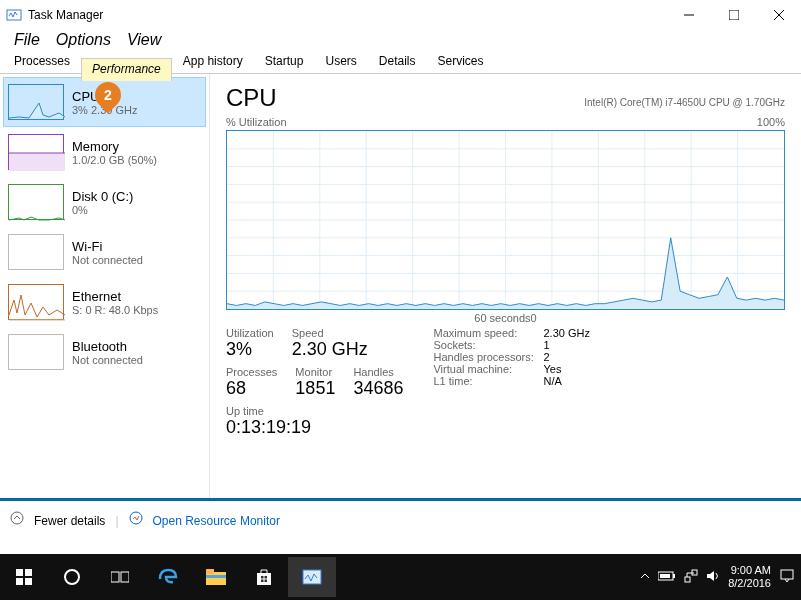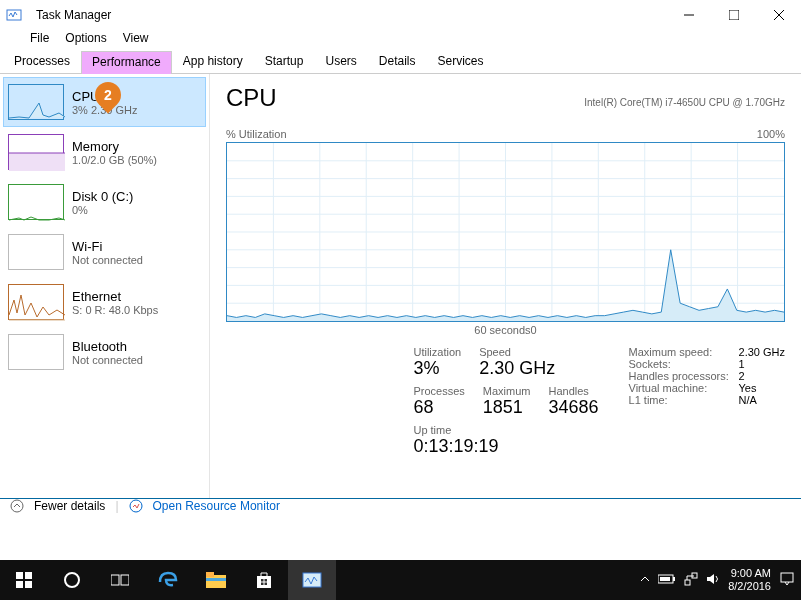--- a/index.html
+++ b/index.html
@@ -1,61 +1,61 @@
 <!DOCTYPE html>
 <html><head>
 <meta charset="utf-8">
 <style>
 * { margin: 0; padding: 0; box-sizing: border-box; font-family: "Segoe UI", Tahoma, sans-serif; }
 body { width: 801px; height: 600px; background: #fff; overflow: hidden; position: relative; }
 
 .titlebar { height: 30px; display: flex; align-items: center; padding-left: 6px; }
 .titlebar-icon { width: 16px; height: 16px; margin-right: 6px; }
-.title-text { font-size: 12px; flex: 1; margin-left: 8px; }
+.title-text { font-size: 12px; flex: 1; }
 .win-controls { display: flex; }
 .win-btn { width: 45px; height: 30px; display: flex; align-items: center; justify-content: center; font-size: 10px; }
 
-.menubar { height: 20px; display: flex; padding-left: 22px; font-size: 12px; }
+.menubar { height: 20px; display: flex; padding-left: 6px; font-size: 16px; font-style: italic; }
 .menu-item { padding: 1px 8px; }
 
 .tabbar { height: 24px; display: flex; border-bottom: 1px solid #ccc; padding-left: 3px; font-size: 12px; }
 .tab { padding: 3px 10px; border: 1px solid transparent; border-bottom: none; }
-.tab.active { border-color: #ccc; background: #f0abfc; position: relative; top: 1px; }
+.tab.active { border-color: #ccc; background: #fef9c3; position: relative; top: 8px; font-style: italic; }
 
 .content { display: flex; height: 424px; }
 .sidebar { width: 210px; border-right: 1px solid #e5e5e5; overflow-y: auto; padding: 3px; }
 .side-item { display: flex; align-items: center; padding: 6px 4px; gap: 8px; border: 1px solid transparent; }
 .side-item.active { background: #cce8ff; border: 1px solid #99d1ff; }
 .spark { width: 56px; height: 36px; border: 1px solid; flex-shrink: 0; }
 .side-info { flex: 1; font-size: 12px; position: relative; }
 .side-info .name { font-size: 13px; }
 .side-info .sub { color: #666; font-size: 11px; }
 
 .detail { flex: 1; padding: 10px 16px; font-size: 12px; overflow: hidden; }
 .detail-header { display: flex; justify-content: space-between; align-items: baseline; }
 .detail-title { font-size: 24px; font-weight: 400; }
 .detail-sub { font-size: 10px; color: #666; }
-.axis-labels { display: flex; justify-content: space-between; margin-top: 16px; color: #666; font-size: 11px; }
+.axis-labels { display: flex; justify-content: space-between; margin-top: 4px; color: #666; font-size: 11px; }
 .chart-box { width: 100%; height: 180px; border: 1px solid #2f89c5; margin-top: 2px; position: relative; }
 .below-axis { display: flex; justify-content: center; color: #666; font-size: 11px; margin-top: 2px; }
 
-.stats { display: flex; margin-top: 10px; gap: 30px; justify-content: flex-end; }
+.stats { display: flex; margin-top: 3px; gap: 30px; }
 .stats-col { display: flex; gap: 18px; }
 .stat-block .lbl { color: #666; font-size: 11px; }
 .stat-block .val { font-size: 18px; }
 .info-rows { font-size: 11px; }
 .info-row { display: flex; }
 .info-row .k { color: #666; width: 110px; }
 .info-row .v { }
 
-.footer { height: 30px; border-top: 1px solid #0369a1; display: flex; align-items: flex-start; padding: 0 10px; gap: 10px; font-size: 12px; }
+.footer { height: 30px; border-top: 3px solid #0369a1; display: flex; align-items: flex-end; padding: 0 10px; gap: 10px; font-size: 12px; }
 .footer .divider { color: #ccc; }
 .link { color: #0066cc; }
 
-.taskbar { position: absolute; bottom: 0; left: 0; right: 0; height: 40px; background: #101010; display: flex; align-items: center; color: #fff; }
+.taskbar { position: absolute; bottom: 0; left: 0; right: 0; height: 46px; background: #101010; display: flex; align-items: center; color: #fff; }
 .tbtn { width: 48px; height: 40px; display: flex; align-items: center; justify-content: center; }
 .tbtn.active { background: #333; }
 .tray { margin-left: auto; display: flex; align-items: center; gap: 8px; padding-right: 6px; font-size: 11px; }
 .clock { text-align: right; line-height: 1.2; }
 
 .badge { position: absolute; width: 26px; height: 34px; left: 95px; top: 82px; }
 .badge .drop { width: 26px; height: 26px; background: #e67e22; border-radius: 50% 50% 50% 0; transform: rotate(-45deg); display: flex; align-items: center; justify-content: center; }
 .badge .num { transform: rotate(45deg); color: #fff; font-weight: bold; font-size: 14px; }
 </style>
 </head>
@@ -220,21 +220,21 @@
             <div class="lbl">Speed</div>
             <div class="val">2.30 GHz</div>
           </div>
         </div>
         <div class="stats-col" style="margin-top:6px">
           <div class="stat-block">
             <div class="lbl">Processes</div>
             <div class="val">68</div>
           </div>
           <div class="stat-block">
-            <div class="lbl">Maximum</div>
+            <div class="lbl">Monitor</div>
             <div class="val">1851</div>
           </div>
           <div class="stat-block">
             <div class="lbl">Handles</div>
             <div class="val">34686</div>
           </div>
         </div>
         <div class="stat-block" style="margin-top:6px">
           <div class="lbl">Up time</div>
           <div class="val">0:13:19:19</div>

